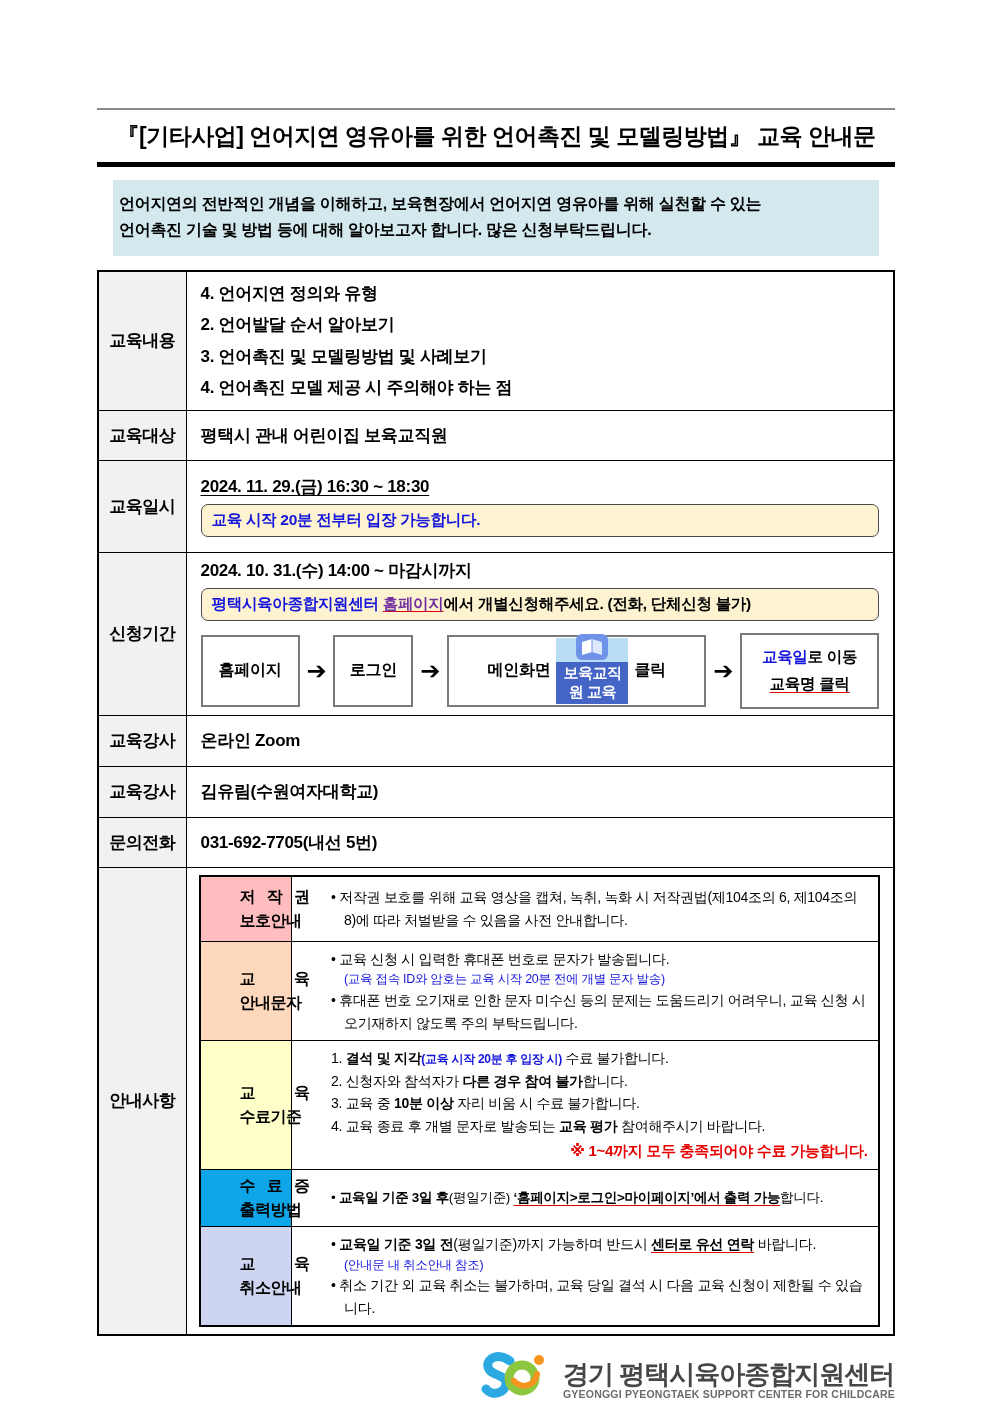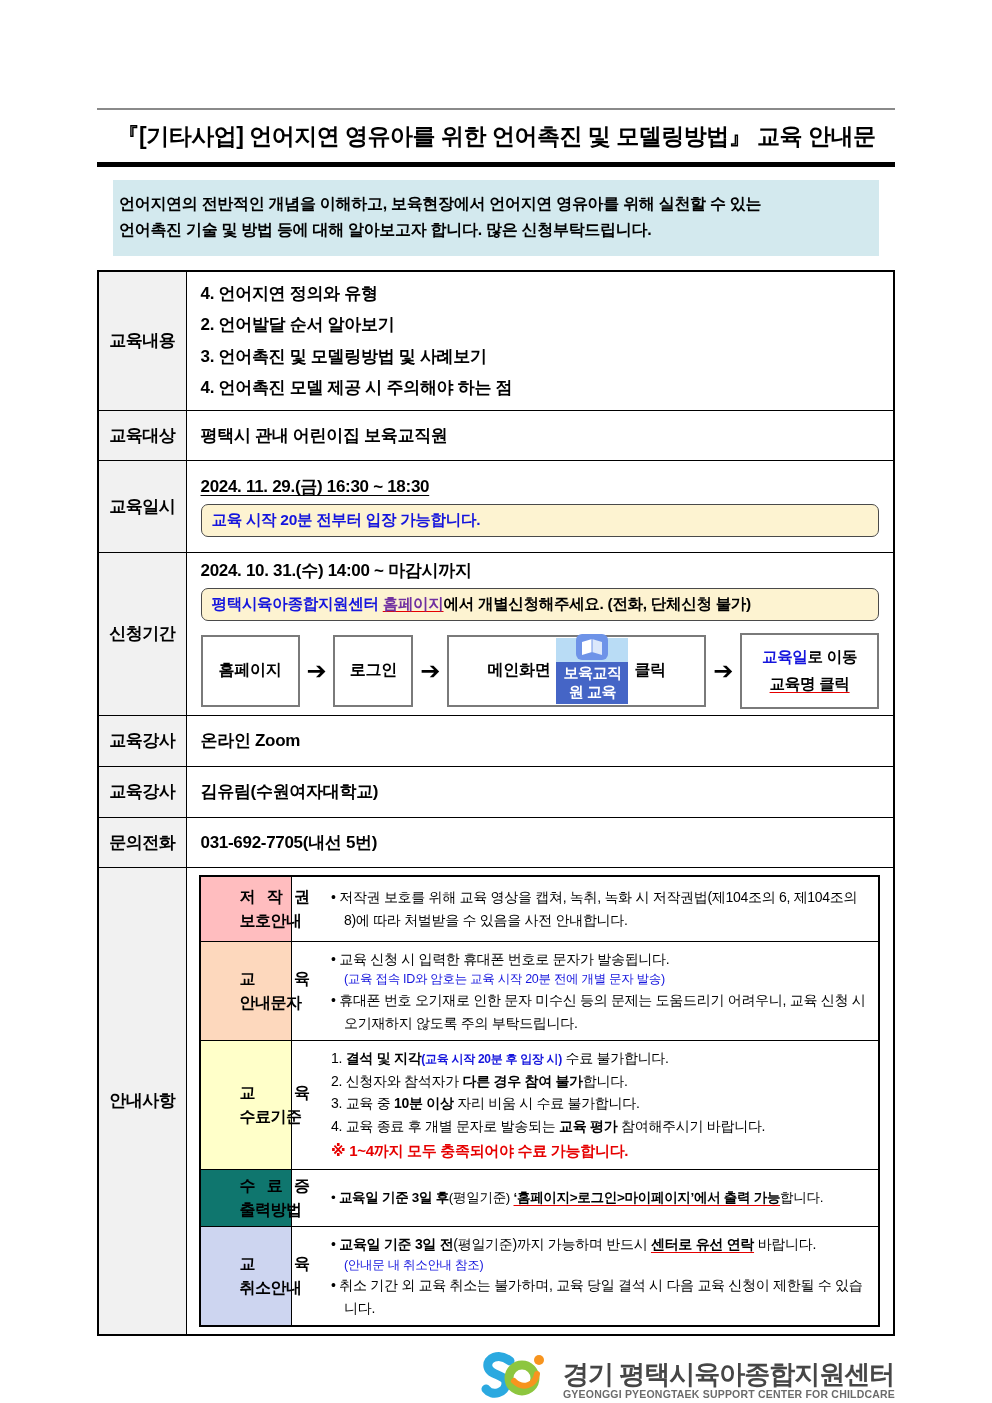--- a/index.html
+++ b/index.html
@@ -64,27 +64,27 @@
 
   
   table.notes { width:681px; margin:7px 0 7px 12px; border-collapse:collapse; table-layout:fixed; border:2px solid #000; }
   table.notes td { border:1.5px solid #000; vertical-align:middle;padding-left:39px; }
   td.nlbl { width:92px; text-align:center; font-size:16px; font-weight:bold; padding:4px 10px; }
   td.nlbl .jus { width:70px; margin:0 auto; text-align:justify; text-align-last:justify; line-height:1.5; letter-spacing:-0.5px; }
   td.nval { padding:6px 10px 6px 12px; font-size:14px; font-weight:normal; letter-spacing:-0.3px; }
   .bg-pink   { background:#ffbdbf; }
   .bg-peach  { background:#fdd8bd; }
   .bg-yellow { background:#ffffc9; }
-  .bg-mint   { background:#0f766e; }
+  .bg-mint   { background:#0ea5e9; }
   .bg-lav    { background:#cdd5f0; }
   .bullet-line { padding-left:13px; text-indent:-13px; line-height:1.6; }
   .sub-blue { color:#1414dd; font-size:12.5px; padding-left:13px; line-height:1.5; }
   .num-line { line-height:1.62; }
   .blue-small { color:#1414dd; font-size:12px;font-weight:bold; }
-  .red-note { color:#e60000; font-weight:bold; text-align:left; font-size:15px; line-height:1.7; }
+  .red-note { color:#e60000; font-weight:bold; text-align:right; font-size:15px; line-height:1.7; }
   .nowrap { white-space:nowrap; font-size:13.5px; }
   b { font-weight:bold; }
 
   
   .footer { display:flex; justify-content:flex-end; align-items:center; margin-top:14px; gap:10px; }
   .logo-text { text-align:left; }
   .org-kr { font-size:26px; font-weight:bold; color:#464646; letter-spacing:-1px; line-height:1.1; }
   .org-en { font-size:10.5px; font-weight:bold; color:#6b6b6b; letter-spacing:0.2px; }
 </style>
 </head>

